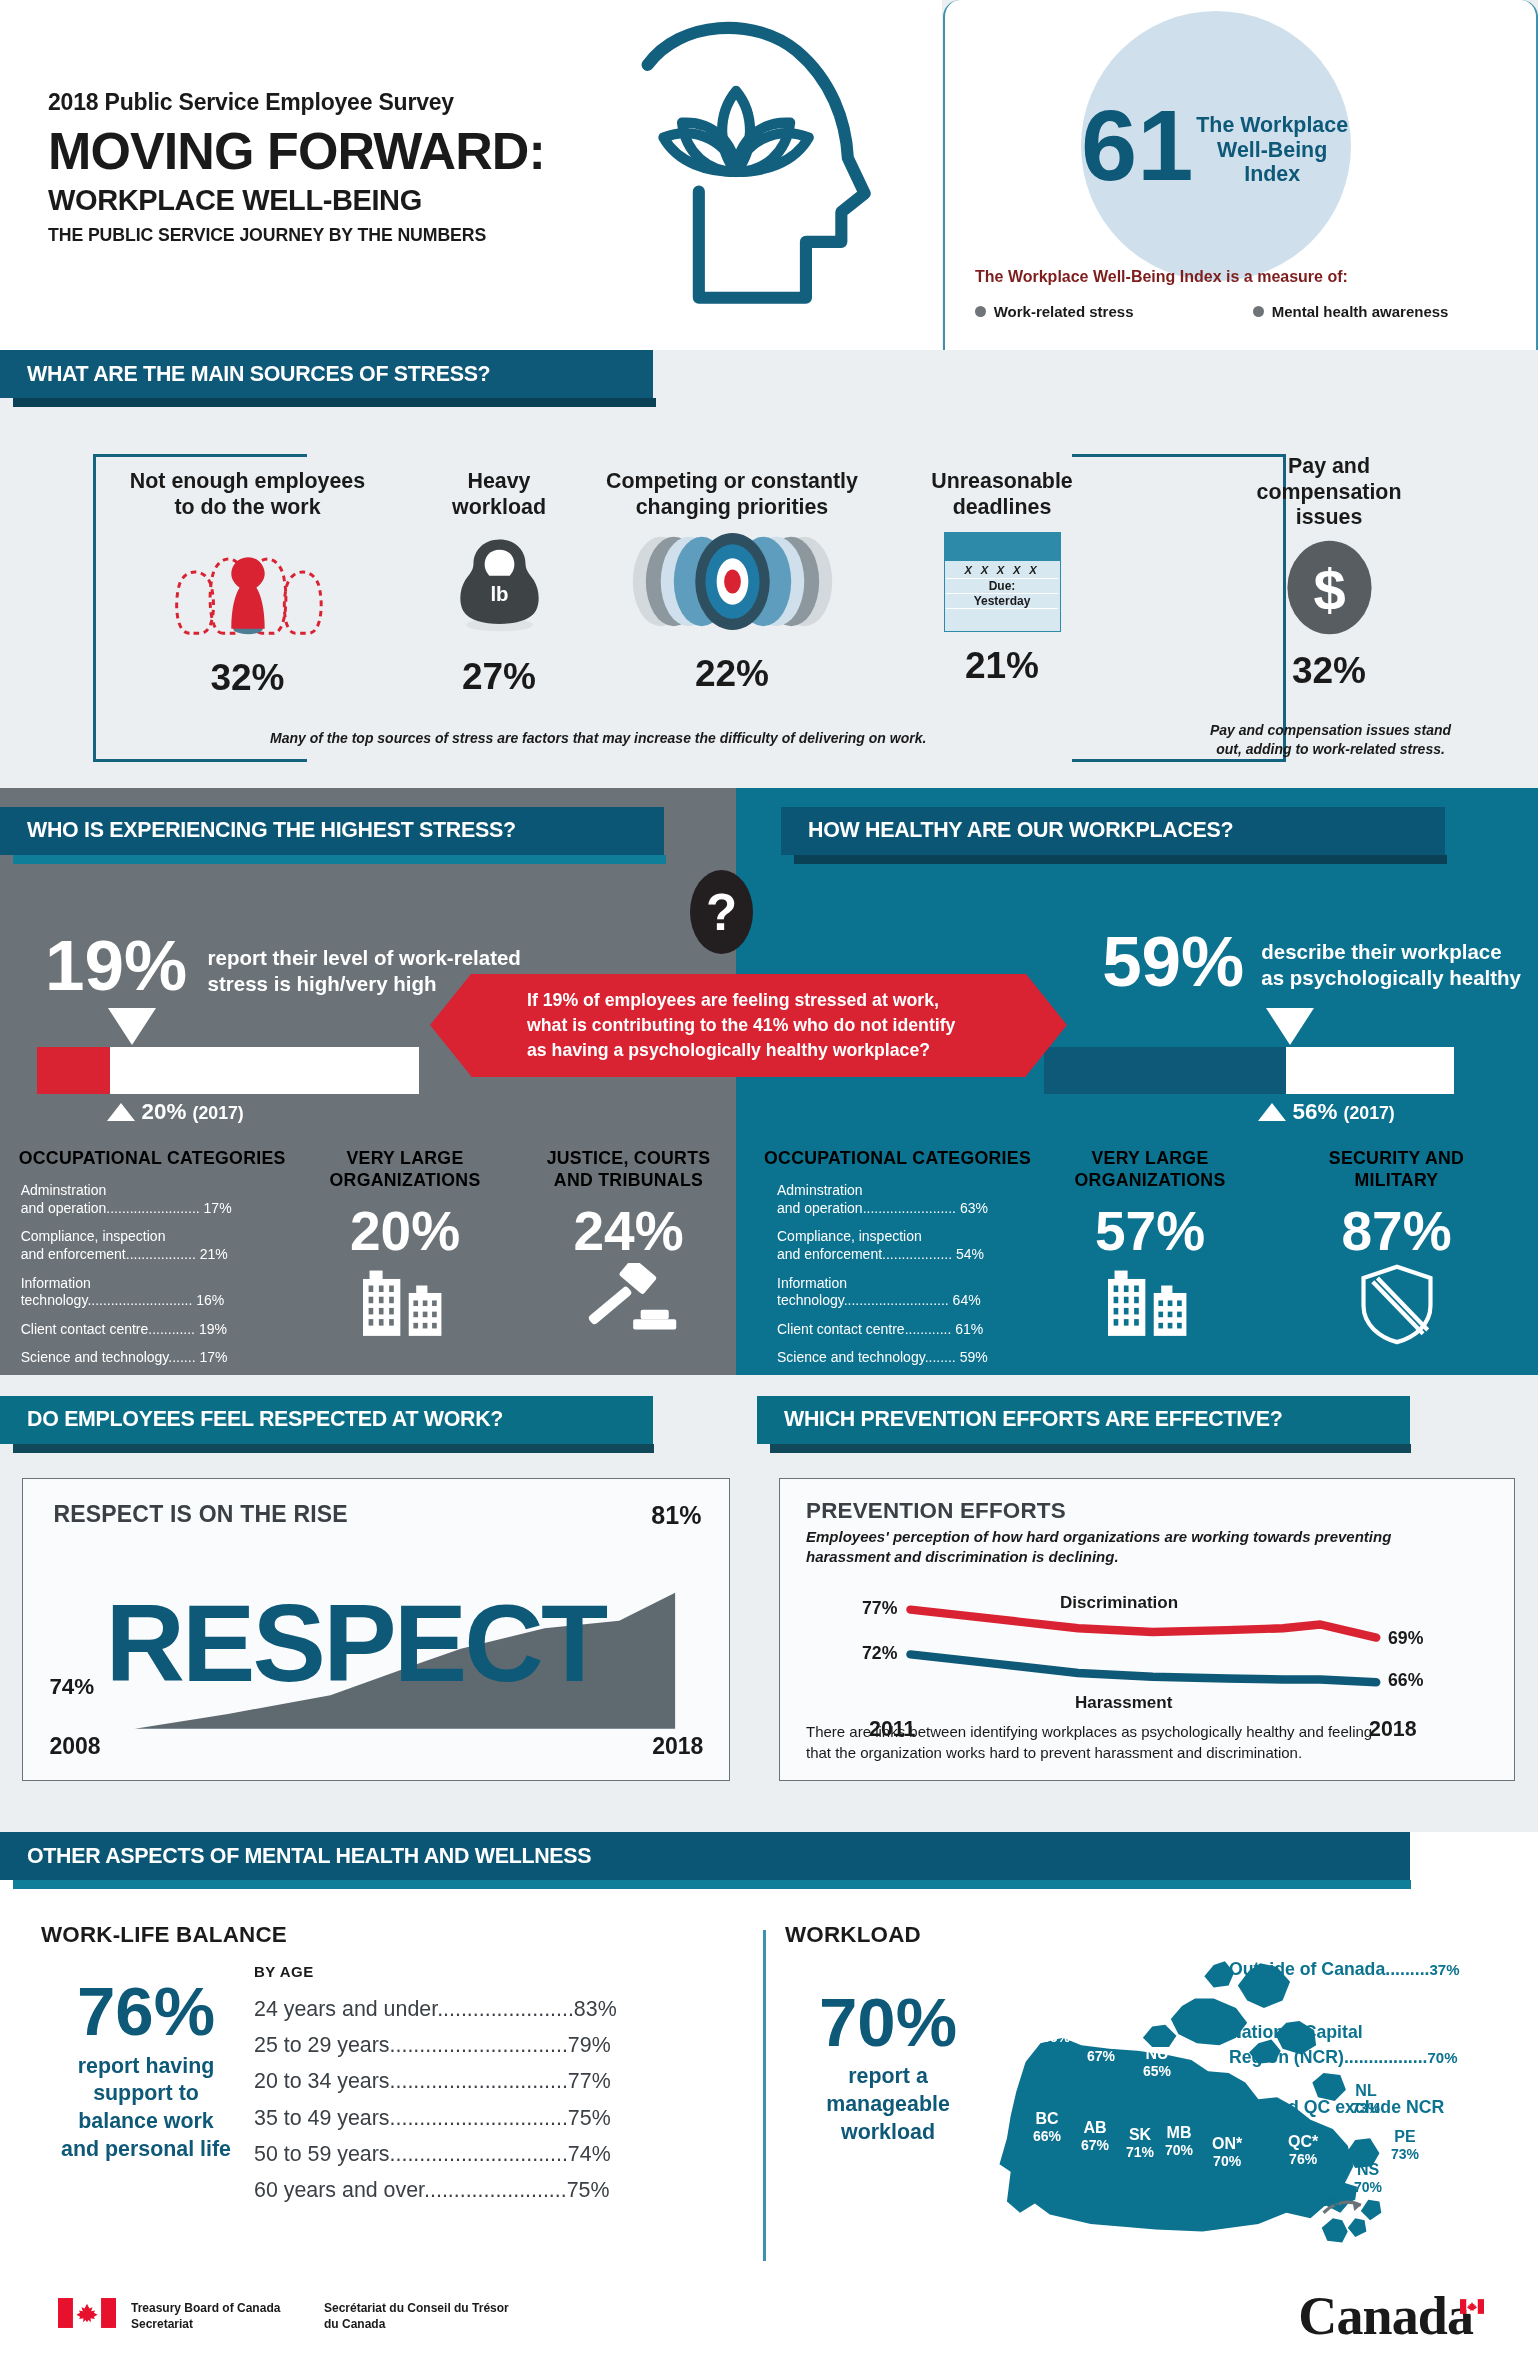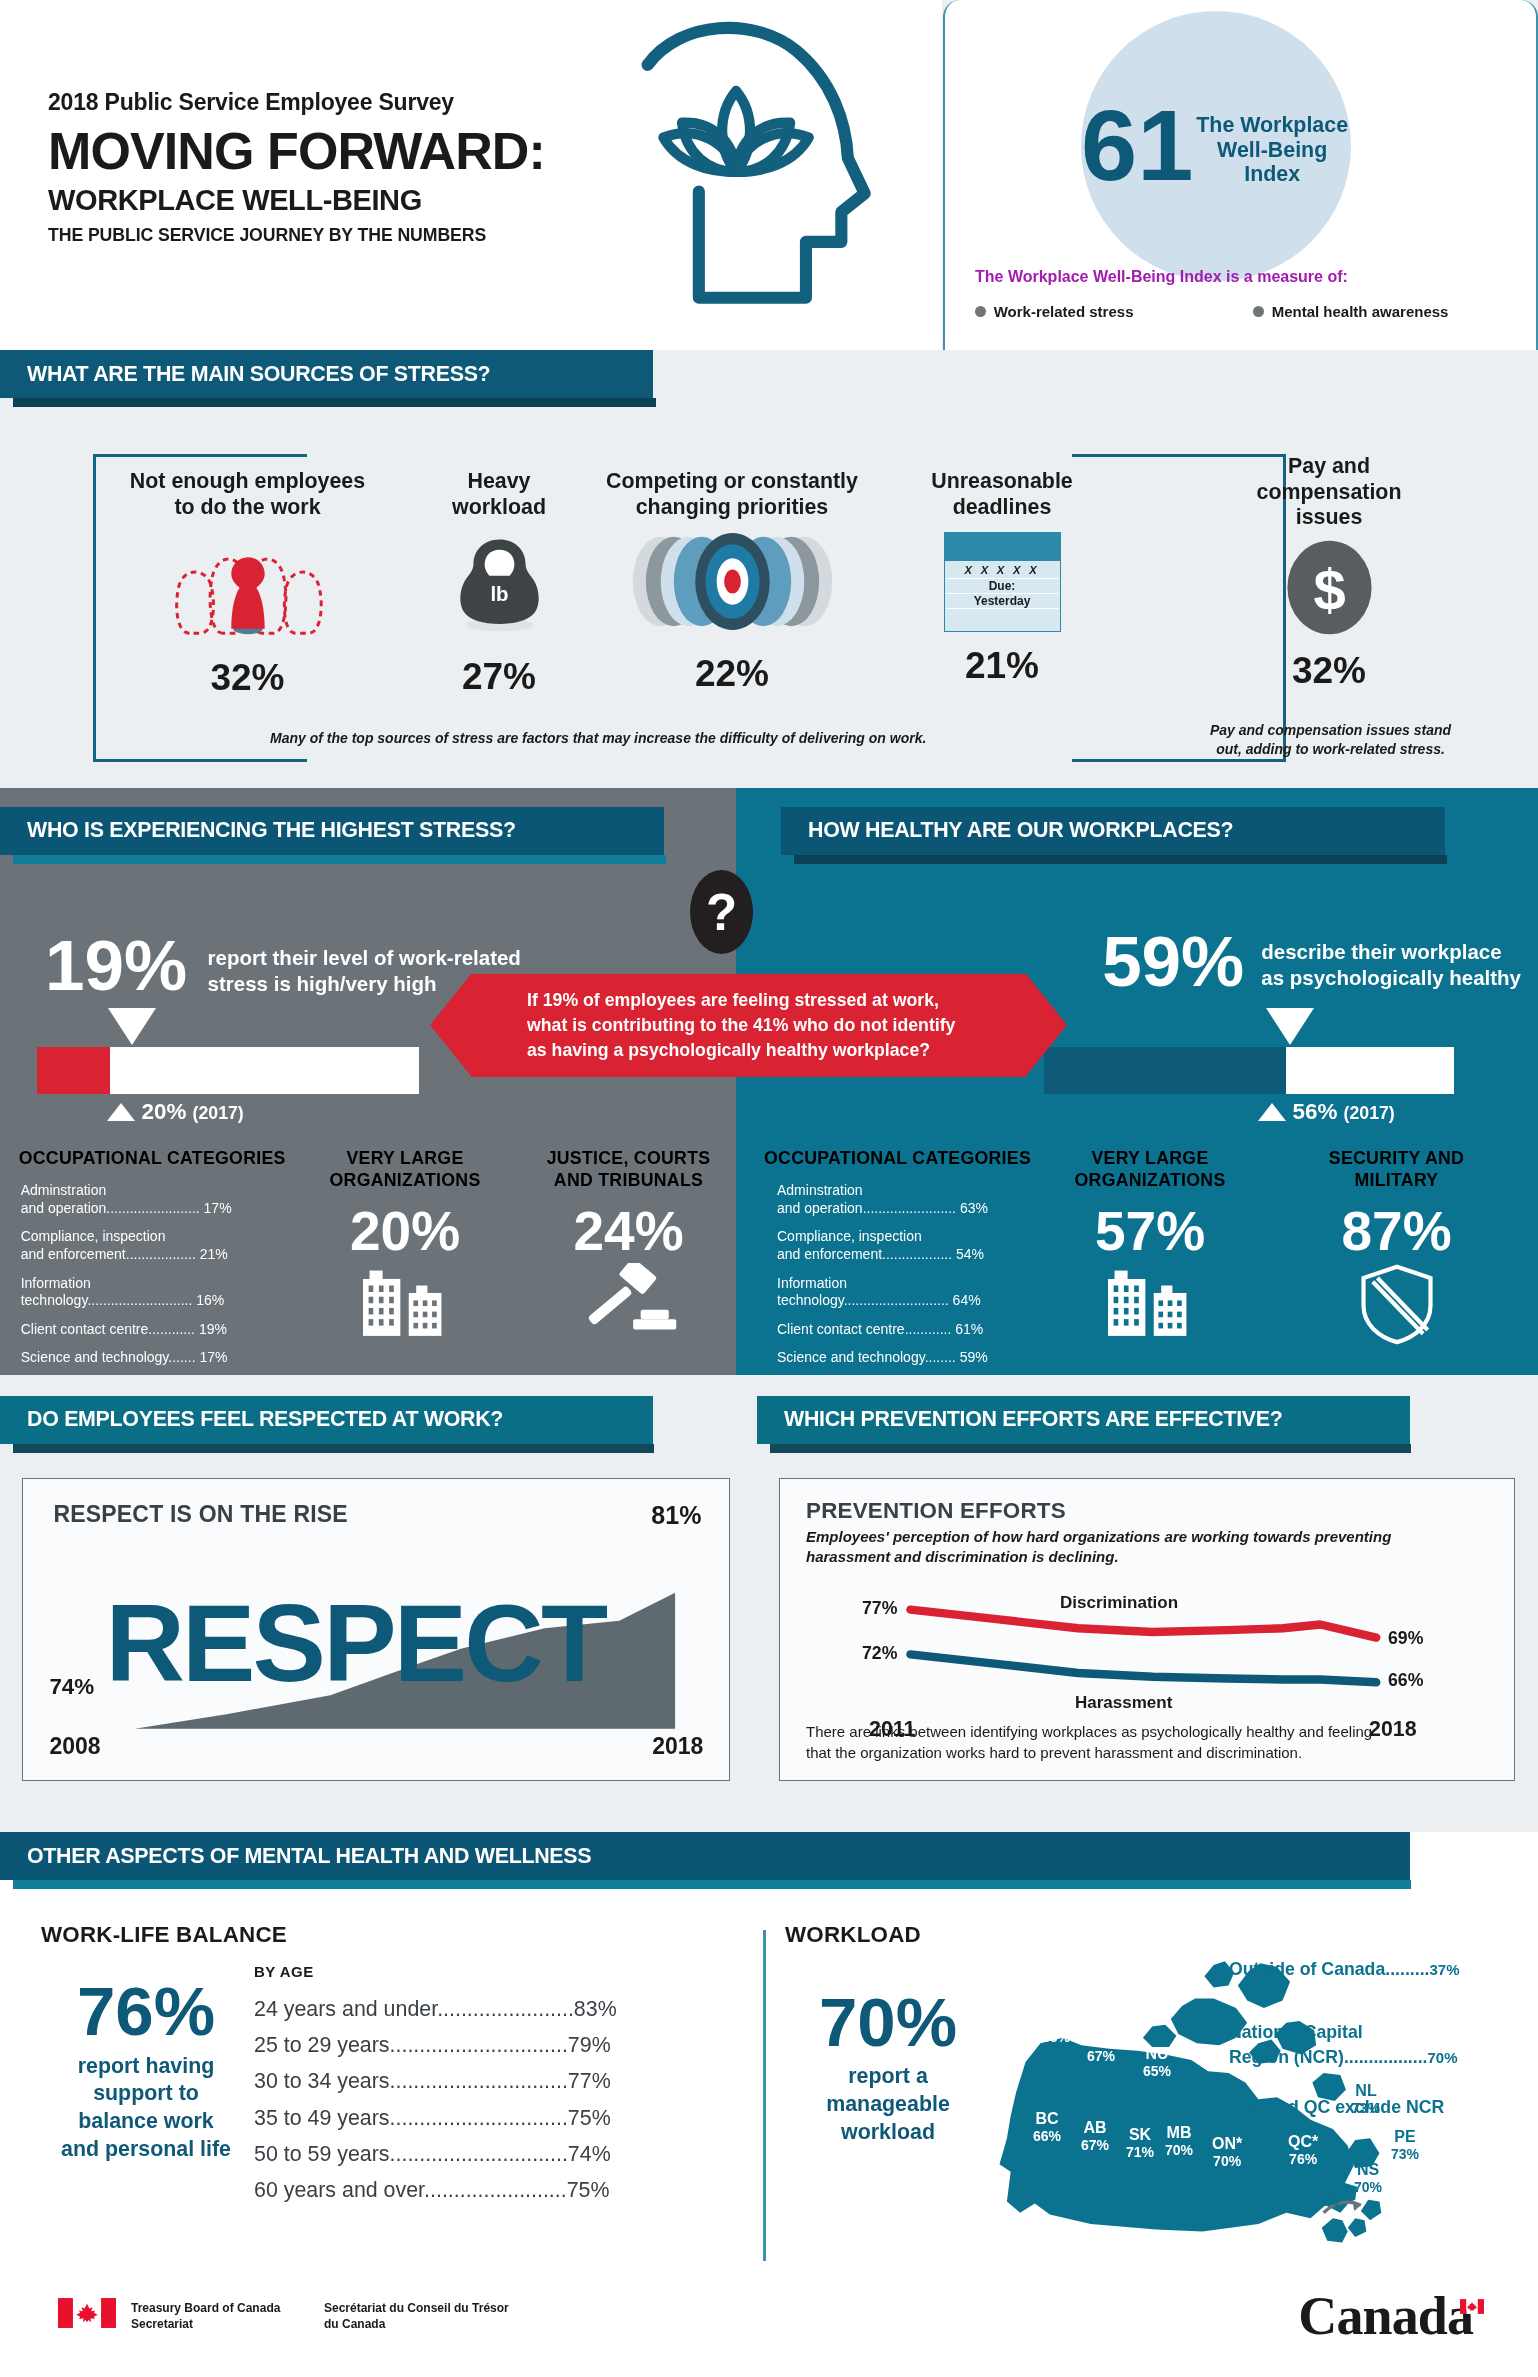--- a/index.html
+++ b/index.html
@@ -27,21 +27,21 @@
     background:#ffffff; border:2.8px solid #3d93ad; border-radius:17px;
     border-top:none;
   }
   .index-circle {
     position:absolute; left:136px; top:11.2px; width:270px; height:270px;
     background:#cfe0ec; border-radius:50%;
     display:flex; flex-direction:row; align-items:center; justify-content:center;
   }
   .index-num { font-size:101px; font-weight:bold; color:#0e5878; line-height:0.95; }
   .index-lbl { font-size:21.4px; font-weight:bold; color:#0e5878; text-align:center; line-height:1.15; margin-top:7.5px; }
-  .index-measure { position:absolute; left:30px; top:268px; font-size:16px; font-weight:bold; color:#a21caf; }
+  .index-measure { position:absolute; left:30px; top:268px; font-size:16px; font-weight:bold; color:#7f1d1d; }
   .index-bullets { position:absolute; left:30px; top:303px; width:541px; }
   .ib-row { display:flex; margin-bottom:27px; }
   .ib { display:flex; align-items:center; font-size:15px; font-weight:bold; color:#1a1a1a; }
   .ib:first-child { width:278px; }
   .dot { width:11.2px; height:11.2px; border-radius:50%; background:#6e7478; margin-right:7.5px; flex:none; }
 
   
   .banner { position:absolute; height:58px; }
   .banner .bar { position:absolute; left:0; top:0; height:48px; background:#0b6e87; display:flex; align-items:center; }
   .banner .bar.dk { background:#0b5674; }
@@ -553,21 +553,21 @@
         <div>support to</div>
         <div>balance work</div>
         <div>and personal life</div>
       </div>
     </div>
 
     <div class="byage" style="left:254px; top:131px;">BY AGE</div>
     <div style="position:absolute; left:254px; top:165px;">
       <div class="age-row"><span>24 years and under</span><span>.......................</span><span>83%</span></div>
       <div class="age-row"><span>25 to 29 years</span><span>..............................</span><span>79%</span></div>
-      <div class="age-row"><span>30 to 34 years</span><span>..............................</span><span>77%</span></div>
+      <div class="age-row"><span>20 to 34 years</span><span>..............................</span><span>77%</span></div>
       <div class="age-row"><span>35 to 49 years</span><span>..............................</span><span>75%</span></div>
       <div class="age-row"><span>50 to 59 years</span><span>..............................</span><span>74%</span></div>
       <div class="age-row"><span>60 years and over</span><span>........................</span><span>75%</span></div>
     </div>
 
     <div class="vline" style="left:763px; top:98px; height:331px;"></div>
 
     <div class="wl-title" style="left:785px; top:90px;">WORKLOAD</div>
     <div style="position:absolute; left:781px; top:158px; width:214px; text-align:center;">
       <div class="big-teal">70%</div>

